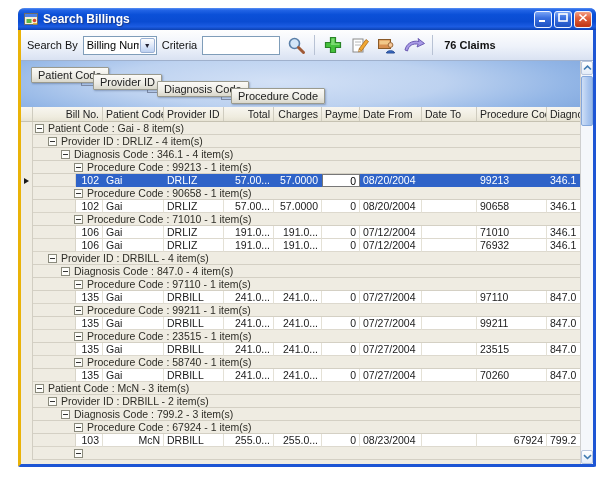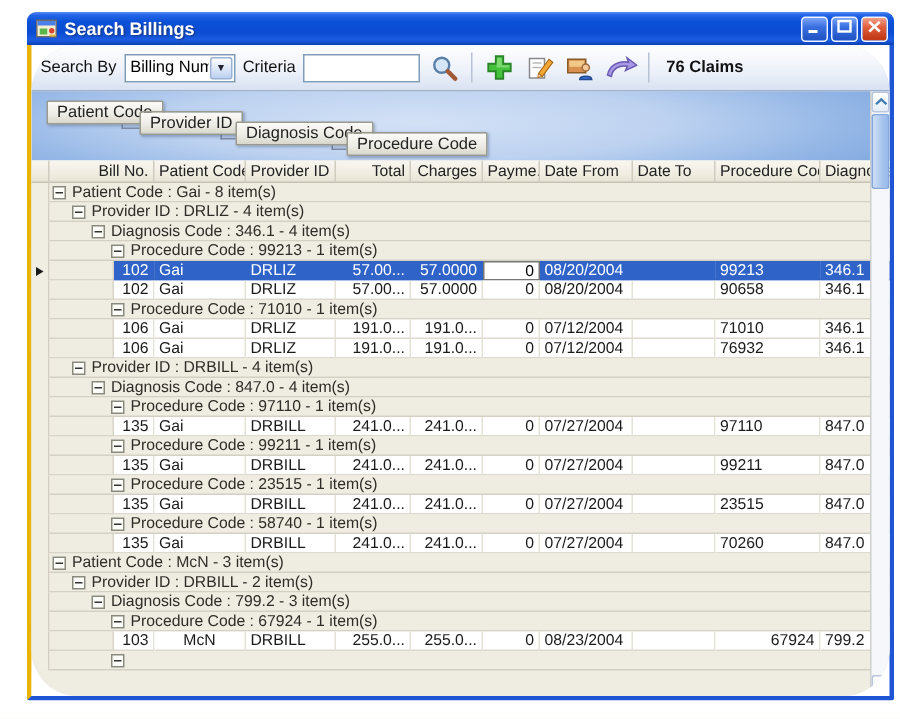--- a/index.html
+++ b/index.html
@@ -13,21 +13,21 @@
     background:linear-gradient(180deg,#5a90f4 0%,#2365e6 9%,#0b50d8 30%,#0a4cd2 62%,#1c5ce2 85%,#0c41b2 100%);
     display:flex; align-items:center; gap:4px; }
   .tb-title { color:#fff; font-weight:bold; font-size:12px; text-shadow:1px 1px 1px #1a3a8a; flex:1; }
   .tb-btns { display:flex; gap:2px; }
   .wbtn { width:18px; height:17px; border-radius:3px; border:1px solid #eef3ff;
     background:linear-gradient(180deg,#79a4f6 0%,#3a6fe0 40%,#2256c6 90%);
     color:#fff; font-size:10px; line-height:15px; text-align:center; }
   .wbtn.close { background:linear-gradient(180deg,#f2a088 0%,#e1603c 40%,#c33a18 90%); }
   .glyph { display:block; margin:0 auto; }
   
-  .client { position:relative; height:434px; background:#e5e5e5; overflow:hidden;border-radius:31px; }
+  .client { position:relative; height:434px; background:#a21caf; overflow:hidden; }
   .toolbar { height:31px; background:linear-gradient(180deg,#fefefe 0%,#eef2fa 55%,#d9e2f2 100%);
     border-bottom:1px solid #9fb0cc; display:flex; align-items:center; padding:0 6px; gap:5px; }
   .tlabel { font-size:11px; color:#111; }
   .combo { width:74px; height:19px; border:1px solid #7f9db9; background:#fff; display:flex; align-items:center; }
   .combo-val { flex:1; font-size:11px; padding-left:3px; white-space:nowrap; overflow:hidden; }
   .combo-arrow { width:15px; height:15px; margin:1px; background:linear-gradient(180deg,#fdfdfd,#d8e4f8 60%,#bcd0f0);
     border:1px solid #9ab0d4; border-radius:2px; font-size:7px; line-height:14px; text-align:center; color:#223; }
   .tinput { width:78px; height:19px; border:1px solid #7f9db9; background:#fff; font-size:11px; padding:0 3px; }
   .ticon { width:22px; height:22px; display:flex; align-items:center; justify-content:center; }
   .tsep { width:1px; height:20px; background:#b8c2d4; margin:0 2px; }
@@ -211,20 +211,27 @@
             <div class="cell" style="width: 50px; text-align: right;">57.00...</div>
             <div class="cell" style="width: 48px; text-align: right;">57.0000</div>
             <div class="cell editcell" style="width: 38px; text-align: right;">0</div>
             <div class="cell" style="width: 62px; text-align: left;">08/20/2004</div>
             <div class="cell" style="width: 55px; text-align: left;"></div>
             <div class="cell" style="width: 70px; text-align: left;">99213</div>
             <div class="cell" style="width: 52px; text-align: left;">346.1</div>
           </div>
           <div class="row">
             <div class="gut"></div>
+            <div class="grow" style="padding-left: 41px;">
+              <span class="xbox"></span>
+              <span class="glabel">Procedure Code : 90658 - 1 item(s)</span>
+            </div>
+          </div>
+          <div class="row">
+            <div class="gut"></div>
             <div class="indent"></div>
             <div class="cell" style="width: 27px; text-align: right;">102</div>
             <div class="cell" style="width: 61px; text-align: left;">Gai</div>
             <div class="cell" style="width: 60px; text-align: left;">DRLIZ</div>
             <div class="cell" style="width: 50px; text-align: right;">57.00...</div>
             <div class="cell" style="width: 48px; text-align: right;">57.0000</div>
             <div class="cell" style="width: 38px; text-align: right;">0</div>
             <div class="cell" style="width: 62px; text-align: left;">08/20/2004</div>
             <div class="cell" style="width: 55px; text-align: left;"></div>
             <div class="cell" style="width: 70px; text-align: left;">90658</div>
@@ -388,21 +395,21 @@
             <div class="gut"></div>
             <div class="grow" style="padding-left: 41px;">
               <span class="xbox"></span>
               <span class="glabel">Procedure Code : 67924 - 1 item(s)</span>
             </div>
           </div>
           <div class="row">
             <div class="gut"></div>
             <div class="indent"></div>
             <div class="cell" style="width: 27px; text-align: right;">103</div>
-            <div class="cell" style="width: 61px; text-align: center;">McN</div>
+            <div class="cell" style="width: 61px; text-align: right;">McN</div>
             <div class="cell" style="width: 60px; text-align: left;">DRBILL</div>
             <div class="cell" style="width: 50px; text-align: right;">255.0...</div>
             <div class="cell" style="width: 48px; text-align: right;">255.0...</div>
             <div class="cell" style="width: 38px; text-align: right;">0</div>
             <div class="cell" style="width: 62px; text-align: left;">08/23/2004</div>
             <div class="cell" style="width: 55px; text-align: left;"></div>
             <div class="cell" style="width: 70px; text-align: right;">67924</div>
             <div class="cell" style="width: 52px; text-align: left;">799.2</div>
           </div>
           <div class="row">

